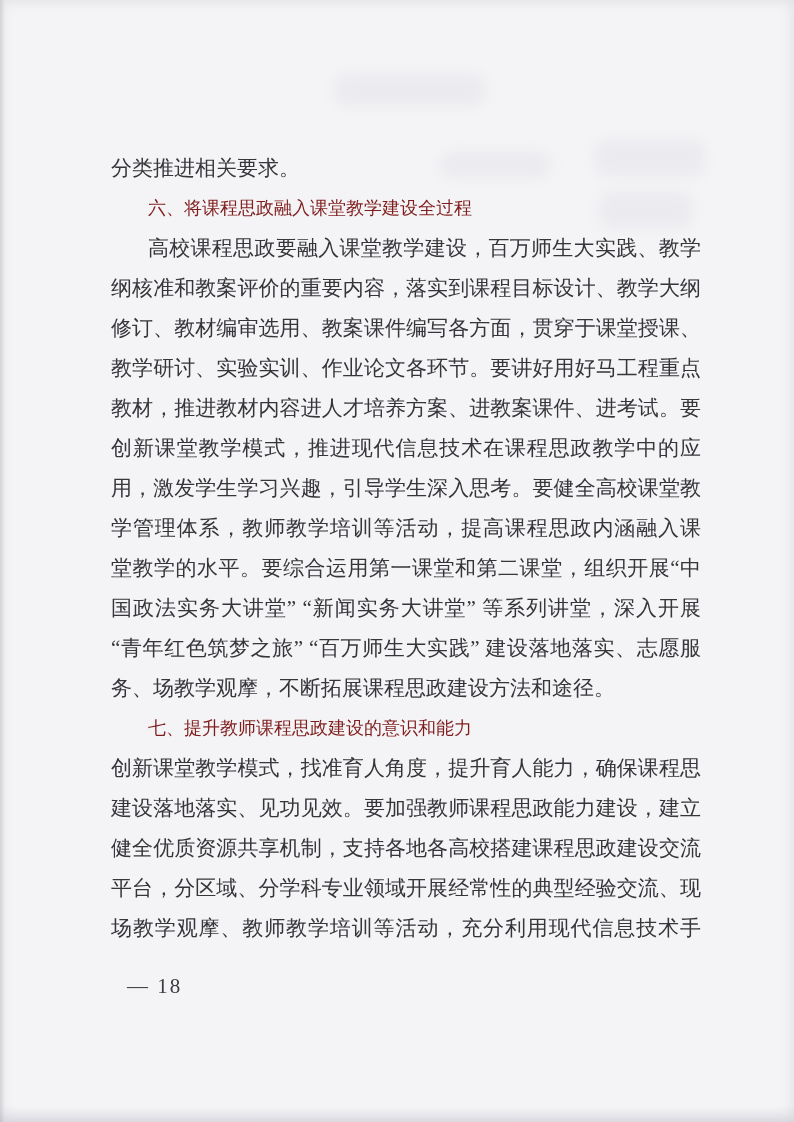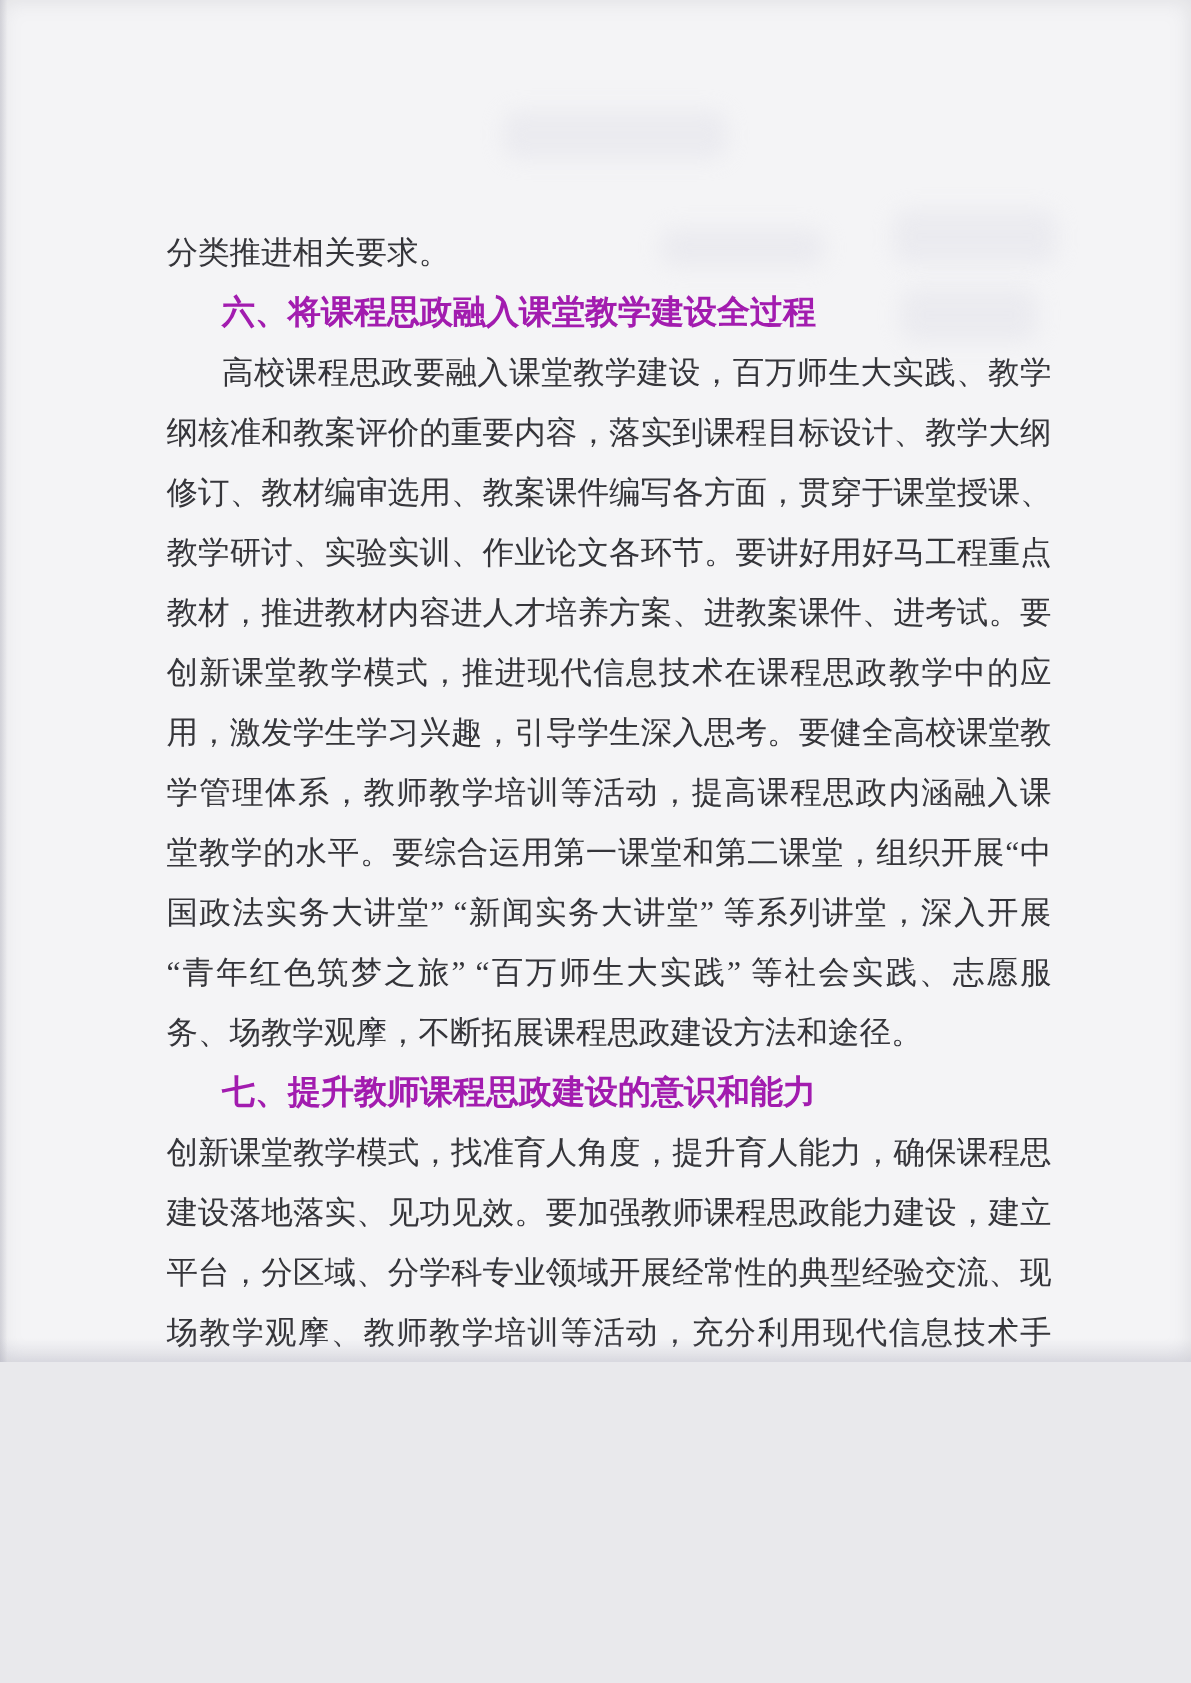--- a/index.html
+++ b/index.html
@@ -3,21 +3,21 @@
 <meta charset="utf-8">
 <style>
   html, body {
     margin: 0;
     padding: 0;
     background: #e9e9ec;
   }
   .page {
     position: relative;
     width: 794px;
-    height: 908px;
+    height: 1122px;
     margin: 0 auto;
     background: #f4f4f6;
     overflow: hidden;
     box-shadow: inset 0 0 14px rgba(120,120,135,0.18);
   }
   
   .page::before {
     content: "";
     position: absolute;
     left: 0; top: 0; bottom: 0;
@@ -65,23 +65,23 @@
     white-space: normal;
     text-align: justify;
     text-align-last: justify;
     text-justify: inter-character;
   }
   .line.indent {
     text-indent: 37px;
   }
   .line.heading {
     font-family: "Liberation Sans", "DejaVu Sans", sans-serif;
-    font-weight: 700;
-    font-size: 22px;
-    color: #a21caf;
+    font-weight: 400;
+    font-size: 18px;
+    color: #7f1d1d;
   }
   .page-number {
     position: absolute;
     left: 127px;
     top: 972px;
     height: 28px;
     line-height: 28px;
     font-size: 21px;
     letter-spacing: 2px;
     color: #3a3a40;
@@ -104,23 +104,24 @@
       <div class="line indent just">高校课程思政要融入课堂教学建设，百万师生大实践、教学大</div>
       <div class="line just">纲核准和教案评价的重要内容，落实到课程目标设计、教学大纲</div>
       <div class="line just">修订、教材编审选用、教案课件编写各方面，贯穿于课堂授课、</div>
       <div class="line just">教学研讨、实验实训、作业论文各环节。要讲好用好马工程重点</div>
       <div class="line just">教材，推进教材内容进人才培养方案、进教案课件、进考试。要</div>
       <div class="line just">创新课堂教学模式，推进现代信息技术在课程思政教学中的应</div>
       <div class="line just">用，激发学生学习兴趣，引导学生深入思考。要健全高校课堂教</div>
       <div class="line just">学管理体系，教师教学培训等活动，提高课程思政内涵融入课</div>
       <div class="line just">堂教学的水平。要综合运用第一课堂和第二课堂，组织开展“中</div>
       <div class="line just">国政法实务大讲堂” “新闻实务大讲堂” 等系列讲堂，深入开展</div>
-      <div class="line just">“青年红色筑梦之旅” “百万师生大实践” 等社会实践、志愿服</div>
+      <div class="line just">“青年红色筑梦之旅” “百万师生大实践” 建设落地落实、志愿服</div>
       <div class="line">务、场教学观摩，不断拓展课程思政建设方法和途径。</div>
       <div class="line heading indent">七、提升教师课程思政建设的意识和能力</div>
       <div class="line just">创新课堂教学模式，找准育人角度，提升育人能力，确保课程思政</div>
       <div class="line just">建设落地落实、见功见效。要加强教师课程思政能力建设，建立</div>
+      <div class="line just">健全优质资源共享机制，支持各地各高校搭建课程思政建设交流</div>
       <div class="line just">平台，分区域、分学科专业领域开展经常性的典型经验交流、现</div>
       <div class="line just">场教学观摩、教师教学培训等活动，充分利用现代信息技术手段，</div>
     </div>
 
   <div class="page-number">— 18</div>
 </div>
 
 </body></html>

